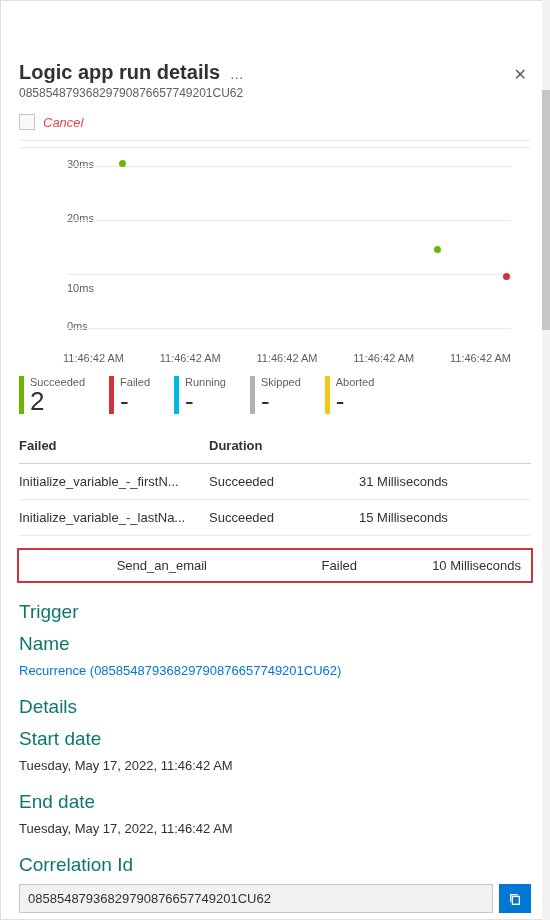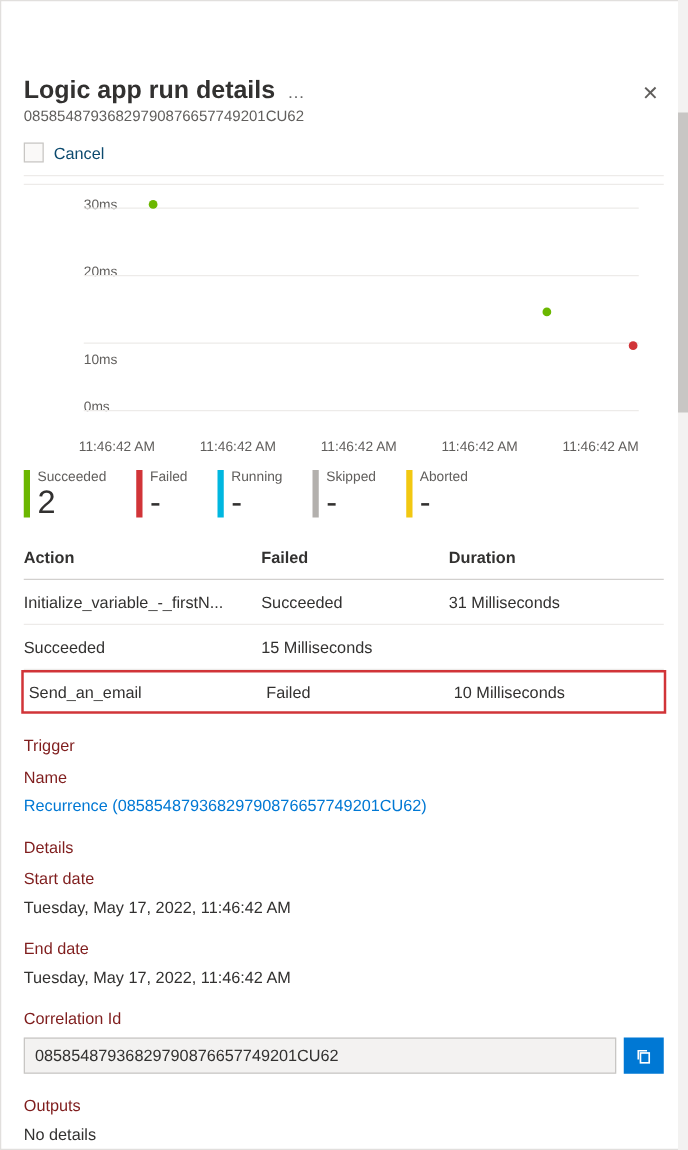--- a/index.html
+++ b/index.html
@@ -42,22 +42,23 @@
     color: #605e5c;
     cursor: pointer;
     padding: 4px;
   }
   .cancel-row {
     display: flex;
     align-items: center;
     gap: 8px;
     border-bottom: 1px solid #edebe9;
     padding-bottom: 10px;
-    color: #0c4a6e;
-    font-size: 13px;
+    color: #ef4444;
+    font-size: 13px;
+    font-style: italic;
   }
   .cancel-box {
     width: 16px; height: 16px;
     border: 1px solid #c8c6c4;
     background: #faf9f8;
   }
   .hr-thin { height:1px; background:#edebe9; margin:6px 0 2px 0; border:none;}
   
   .chart {
     position: relative;
@@ -113,26 +114,27 @@
     grid-template-columns: 190px 150px 1fr;
     padding: 10px 0;
     border-bottom: 1px solid #edebe9;
     font-size: 13px;
   }
   .tbl-head { font-weight: 600; border-bottom: 1px solid #d2d0ce; }
   .tbl-row .cell { white-space: nowrap; overflow: hidden; text-overflow: ellipsis; padding-right:6px;}
   .tbl-row.highlight {
     border: 2px solid #d13438;
     padding: 8px 4px;
-    margin: 0 -2px;
+    margin: 12px -2px;
+    text-align: right;
   }
   
   .sect-label {
-    font-size: 13px;
-    color: #7f1d1d;
+    font-size: 19px;
+    color: #0f766e;
     margin-top: 18px;
     margin-bottom: 8px;
   }
   .val { font-size: 13px; color: #323130; }
   .link { color: #0078d4; cursor:pointer;}
   .id-row { display:flex; gap:6px; margin-top:4px; align-items:stretch;}
   .id-box {
     flex:1;
     background: #f3f2f1;
     border: 1px solid #c8c6c4;
@@ -227,31 +229,31 @@
       <div class="stat">
         <div class="stat-bar" style="background:#f2c811"></div>
     <div class="stat-col">
       <div class="stat-label">Aborted</div>
       <div class="stat-val">-</div>
     </div>
       </div>
     </div>
 
   <div class="tbl-head">
-    <div>Action</div>
     <div>Failed</div>
     <div>Duration</div>
   </div>
   <div id="tbody">
       <div class="tbl-row">
     <div class="cell">Initialize_variable_-_firstN...</div>
     <div class="cell">Succeeded</div>
     <div class="cell">31 Milliseconds</div>
       </div>
       <div class="tbl-row">
+    <div class="cell">Initialize_variable_-_lastNa...</div>
     <div class="cell">Succeeded</div>
     <div class="cell">15 Milliseconds</div>
       </div>
       <div class="tbl-row highlight">
     <div class="cell">Send_an_email</div>
     <div class="cell">Failed</div>
     <div class="cell">10 Milliseconds</div>
       </div>
     </div>
 

